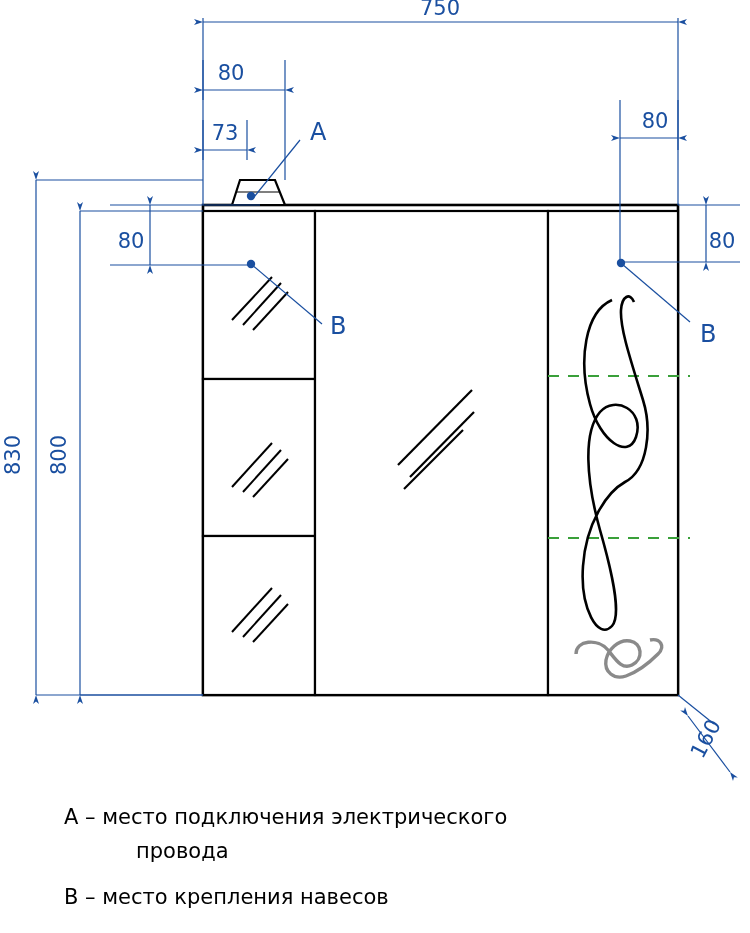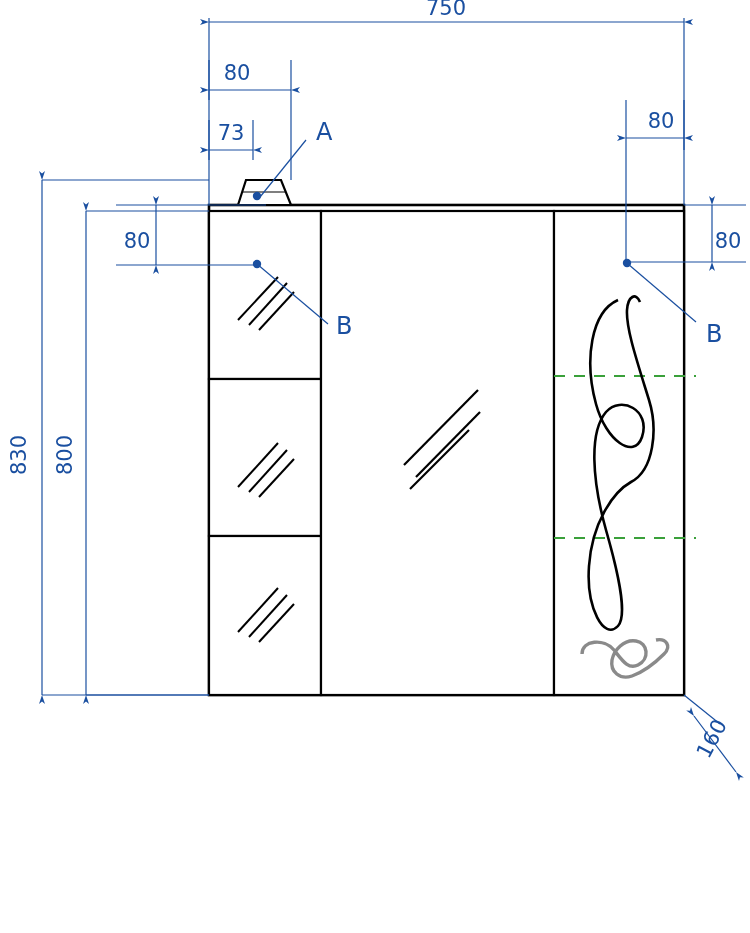--- a/index.html
+++ b/index.html
@@ -13,21 +13,20 @@
     position: relative;
     font-family: "DejaVu Sans", sans-serif;
     overflow: hidden;
   }
   #diagram-root {
     position: absolute;
     left: 0;
     top: 0;
     width: 640px;
     height: 933px;
-    margin-left: 6px;
   }
   svg.drawing {
     display: block;
     width: 750px;
     height: 933px;
   }
   .dim-text {
     font-family: "DejaVu Sans", sans-serif;
     font-size: 21px;
     fill: #1a4fa0;
@@ -184,13 +183,24 @@
     <text class="dim-text" x="722" y="248" text-anchor="middle">80</text>
     <text class="dim-text" x="20" y="455" text-anchor="middle" transform="rotate(-90 20 455)">830</text>
     <text class="dim-text" x="66" y="455" text-anchor="middle" transform="rotate(-90 66 455)">800</text>
     <text class="dim-text" x="712" y="742" text-anchor="middle" transform="rotate(-62 712 742)">160</text>
 
     <text class="marker-text" x="310" y="140">A</text>
     <text class="marker-text" x="330" y="334">B</text>
     <text class="marker-text" x="700" y="342">B</text>
   </svg>
 
+  <div class="legend">
+    <div class="legend-row">
+      <div class="legend-line">A – место подключения электрического</div>
+    </div>
+    <div class="legend-row legend-indent">
+      <div class="legend-line">провода</div>
+    </div>
+    <div class="legend-row" style="margin-top:12px;">
+      <div class="legend-line">B – место крепления навесов</div>
+    </div>
+  </div>
 </div>
 
 </body></html>

